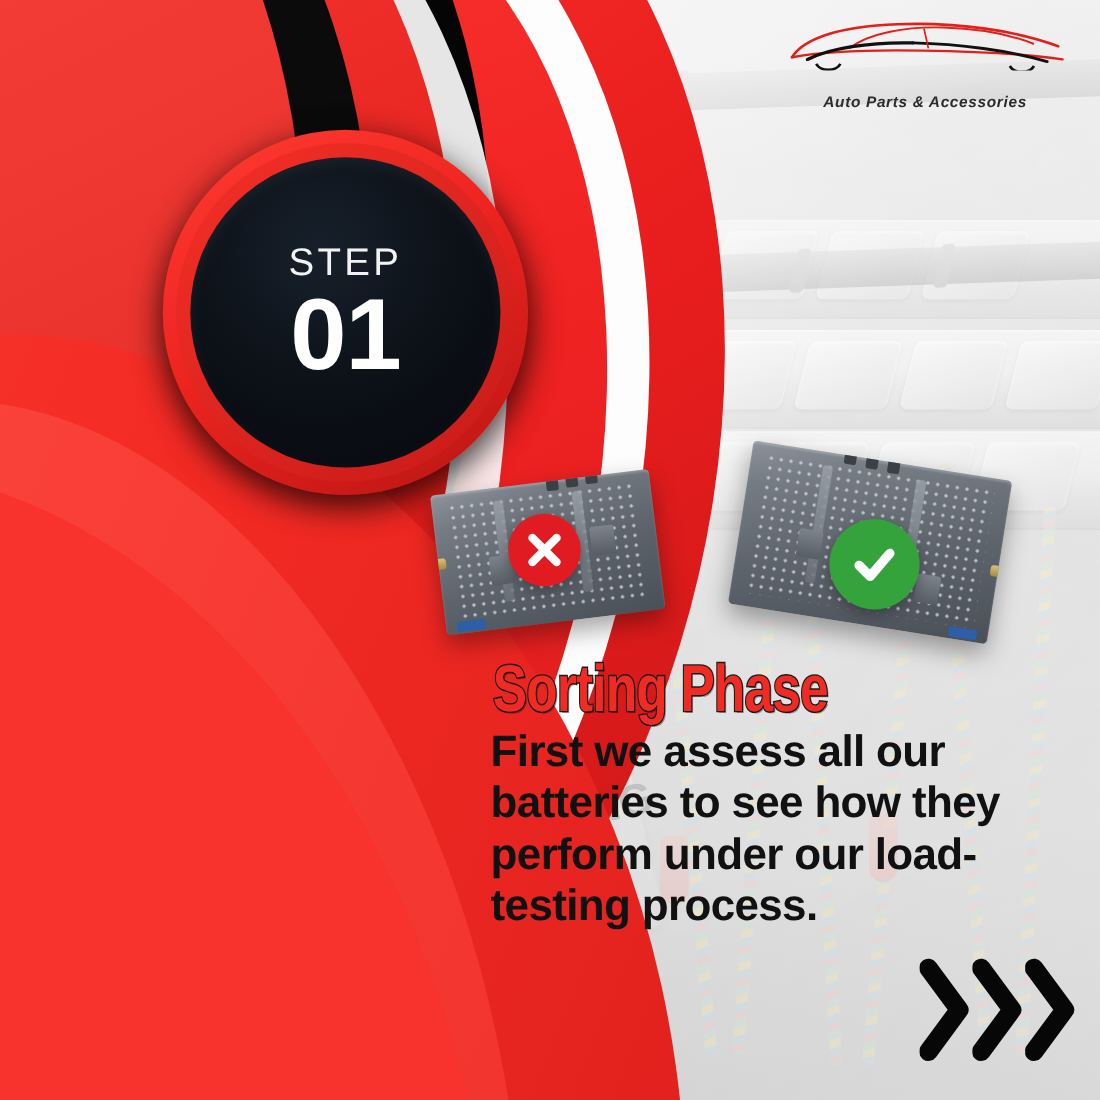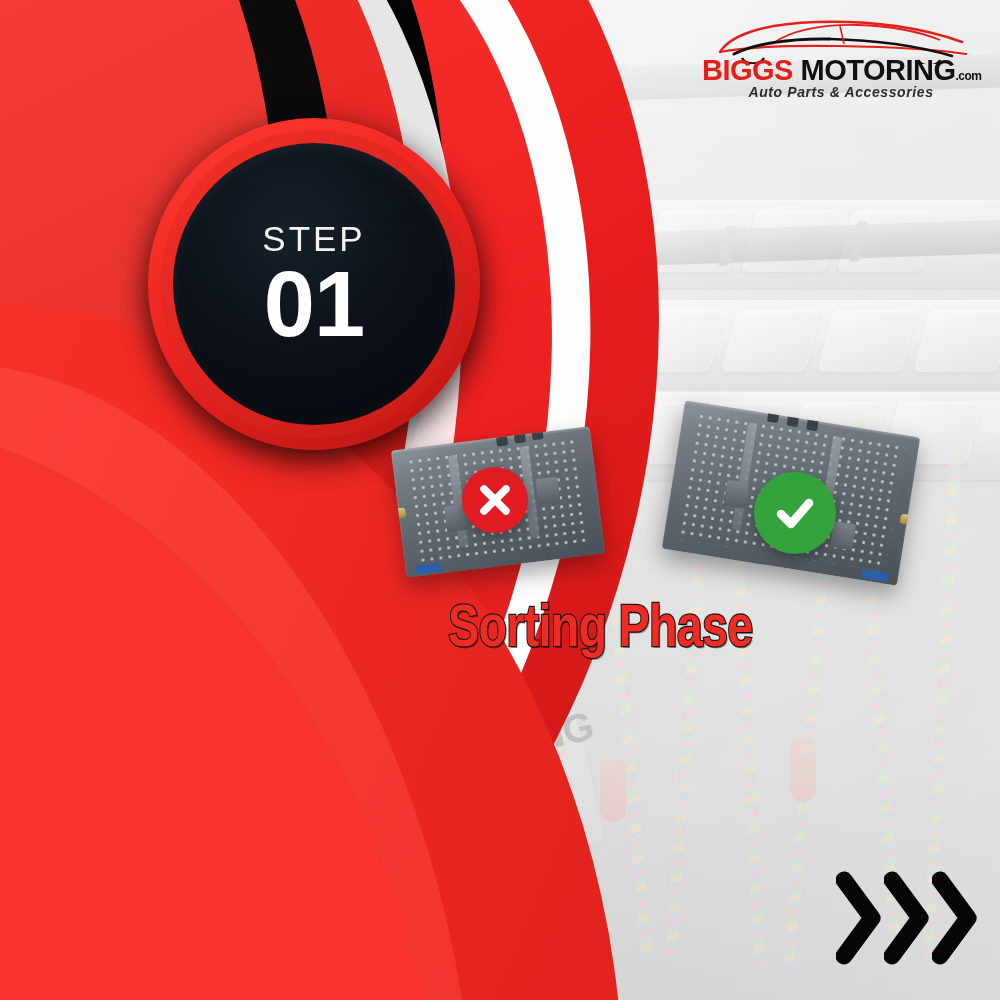--- a/index.html
+++ b/index.html
@@ -279,23 +279,20 @@
     <svg class="logo-car" viewBox="0 0 262 46">
       <path d="M8 34 C18 18 48 6 104 4 C160 2 212 10 250 24" fill="none" stroke="#e31f1a" stroke-width="2.4" stroke-linecap="round"></path>
       <path d="M8 34 C30 30 70 27 126 28 C184 29 228 32 254 36" fill="none" stroke="#e31f1a" stroke-width="2.2" stroke-linecap="round"></path>
       <path d="M60 26 C78 12 112 6 146 7 C180 8 208 14 228 22" fill="none" stroke="#e31f1a" stroke-width="1.8"></path>
       <path d="M22 36 C42 26 78 20 118 21" fill="none" stroke="#111" stroke-width="3" stroke-linecap="round"></path>
       <path d="M118 21 C160 22 206 28 240 38" fill="none" stroke="#111" stroke-width="2.6" stroke-linecap="round"></path>
       <path d="M128 8 L132 26" fill="none" stroke="#e31f1a" stroke-width="1.6"></path>
       <path d="M30 40 a12 9 0 0 0 22 0" fill="none" stroke="#111" stroke-width="2.4"></path>
       <path d="M206 42 a12 9 0 0 0 22 0" fill="none" stroke="#111" stroke-width="2.4"></path>
     </svg>
-    <div class="logo-main">
-      <span class="b">BIGGS</span><span>&nbsp;</span><span class="m">MOTORING</span><span class="dot">.com</span>
-    </div>
     <div class="logo-sub">Auto Parts &amp; Accessories</div>
   </div>
 
   <div class="module module-left">
     <div class="perf"></div>
     <div class="mod-rib" style="left:56px;"></div>
     <div class="mod-rib" style="left:128px;"></div>
     <div class="mod-tab" style="left:46px;top:62px;"></div>
     <div class="mod-tab" style="left:140px;top:46px;"></div>
     <div class="mod-top-post" style="left:106px;top:-4px;"></div>
@@ -326,20 +323,21 @@
       </g>
     </svg>
   </div>
   <div class="badge badge-ok">
     <svg width="50" height="50" viewBox="0 0 50 50">
       <polyline points="11,26 21,36 39,15" fill="none" stroke="#fff" stroke-width="8.5" stroke-linecap="round" stroke-linejoin="round"></polyline>
     </svg>
   </div>
 
   <div class="headline">Sorting Phase</div>
+  <div class="body-copy">First we assess all our batteries to see how they perform under our load-testing process.</div>
 
   <div class="chev-wrap">
     <svg class="chev" viewBox="0 0 46 96">
       <polyline points="8,10 36,48 8,86" fill="none" stroke="#070707" stroke-width="17" stroke-linecap="round" stroke-linejoin="round"></polyline>
     </svg>
     <svg class="chev" viewBox="0 0 46 96">
       <polyline points="8,10 36,48 8,86" fill="none" stroke="#070707" stroke-width="17" stroke-linecap="round" stroke-linejoin="round"></polyline>
     </svg>
     <svg class="chev" viewBox="0 0 46 96">
       <polyline points="8,10 36,48 8,86" fill="none" stroke="#070707" stroke-width="17" stroke-linecap="round" stroke-linejoin="round"></polyline>

